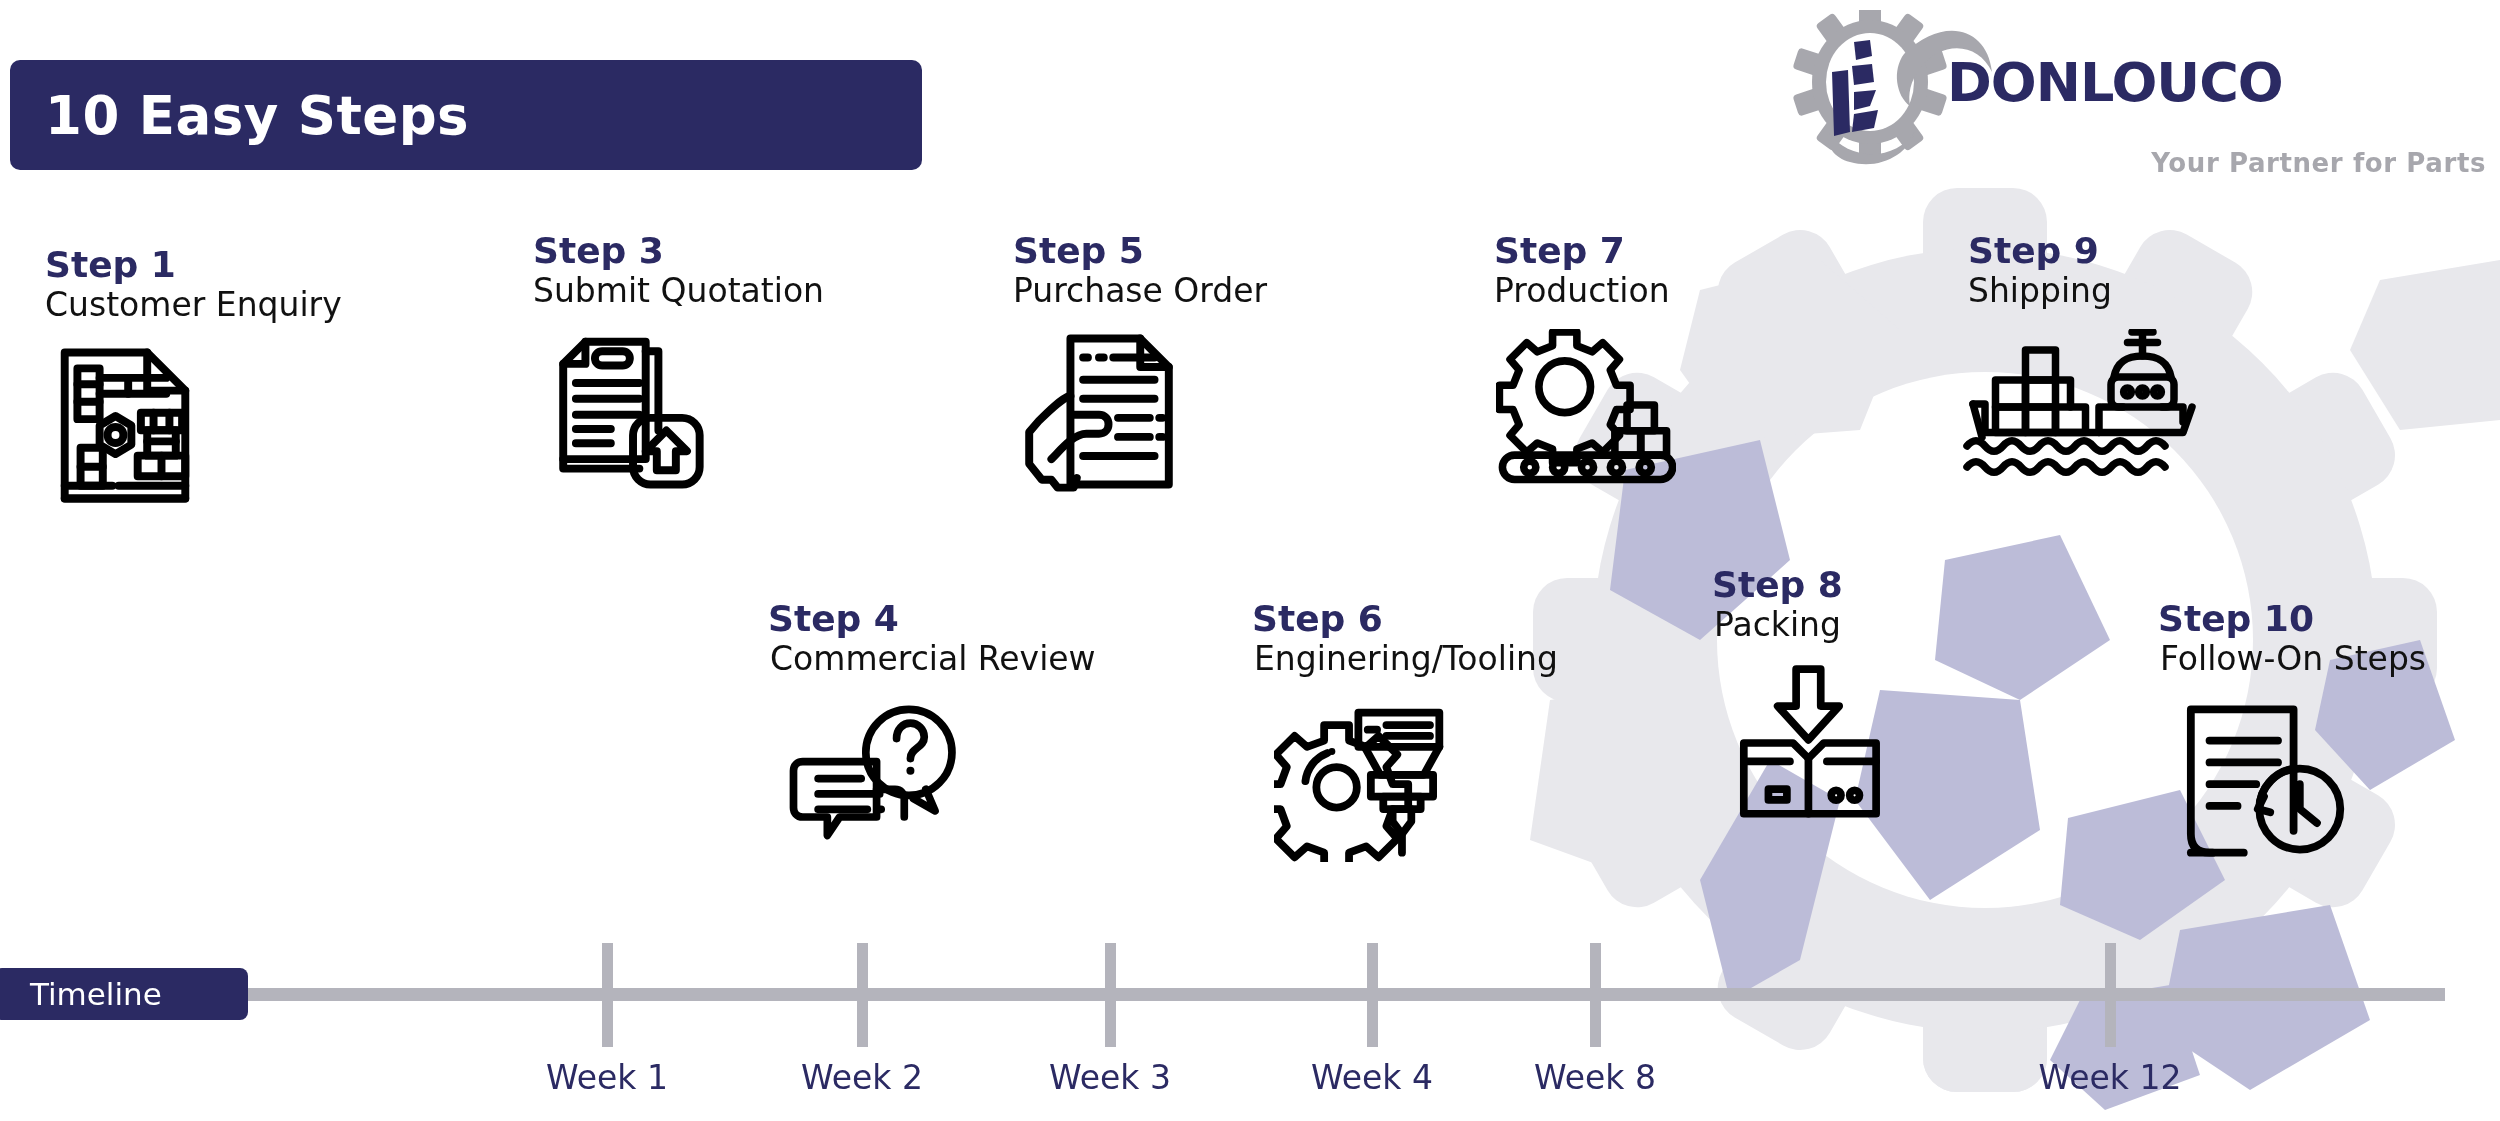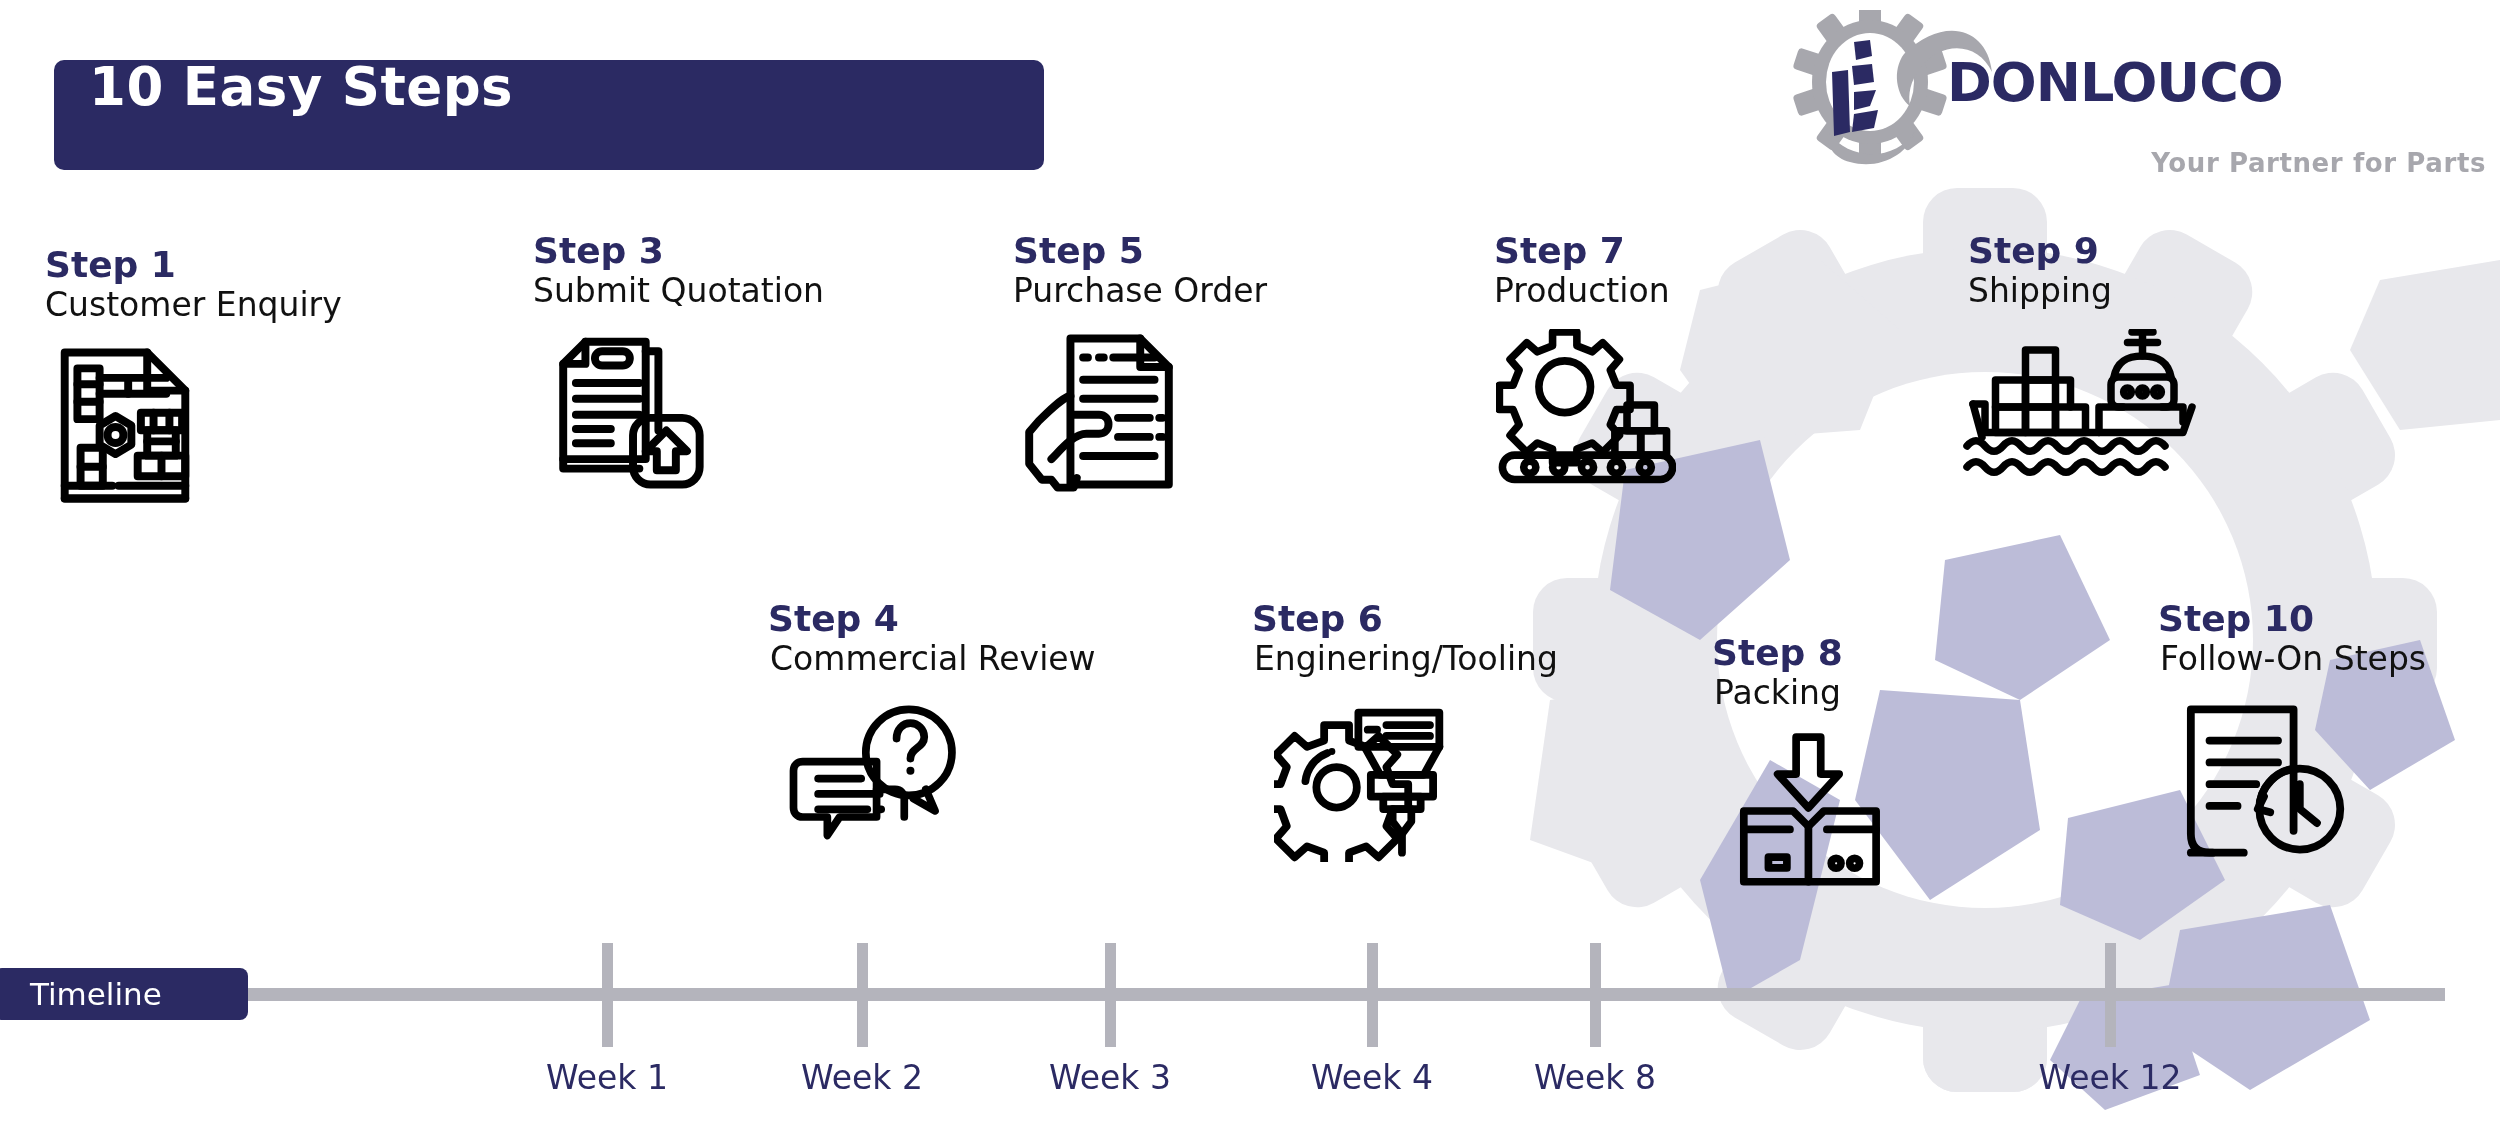--- a/index.html
+++ b/index.html
@@ -10,23 +10,23 @@
     overflow:hidden;
     position:relative;
   }
   .canvas{position:absolute;inset:0;width:2500px;height:1121px;}
 
   
   .bg-watermark{position:absolute;left:0;top:0;width:2500px;height:1121px;z-index:0;pointer-events:none;}
 
   
   .title-banner{
-    position:absolute;left:10px;top:60px;width:990px;height:110px;
+    position:absolute;left:10px;top:60px;width:912px;height:110px;
     background:#2b2a63;border-radius:10px;z-index:5;
-    display:flex;margin-left:44px;
+    display:flex;align-items:center;
   }
   .title-banner .title-text{
     color:#ffffff;font-size:53px;font-weight:600;letter-spacing:0.5px;
     padding-left:35px;line-height:1;
   }
 
   
   .logo-wrap{position:absolute;right:8px;top:8px;width:700px;height:175px;z-index:6;}
   .logo-text{
     position:absolute;left:155px;top:48px;
@@ -356,21 +356,21 @@
         <path d="M60 21 h6 M72 18 h28 M72 25 h28"></path>
         <path d="M58 32 l10 18 h28 l10 -18"></path>
         <rect x="62" y="50" width="40" height="14"></rect>
         <path d="M70 64 h24 v8 h-24 z"></path>
         <path d="M76 72 v8 l6 8 l6 -8 v-8"></path>
         <path d="M82 88 v12"></path>
       </svg>
     </div>
   </div>
 
-  <div class="step row2" style="left:1712px;top:632px;">
+  <div class="step row2" style="left:1712px;top:564px;">
     <div class="step-num">Step 8</div>
     <div class="step-label">Packing</div>
     <div class="step-icon" style="margin-left:12px;">
       <svg width="175" height="160" viewBox="0 0 112 104" fill="none" stroke="#000" stroke-width="5" stroke-linecap="round" stroke-linejoin="round">
 
         <path d="M46 4 h16 v24 h12 l-20 22 l-20 -22 h12 z"></path>
 
         <path d="M12 52 h32 l10 10 l10 -10 h34 v46 h-86 z"></path>
         <path d="M54 62 v36"></path>
         <path d="M12 64 h30 M66 64 h32"></path>

